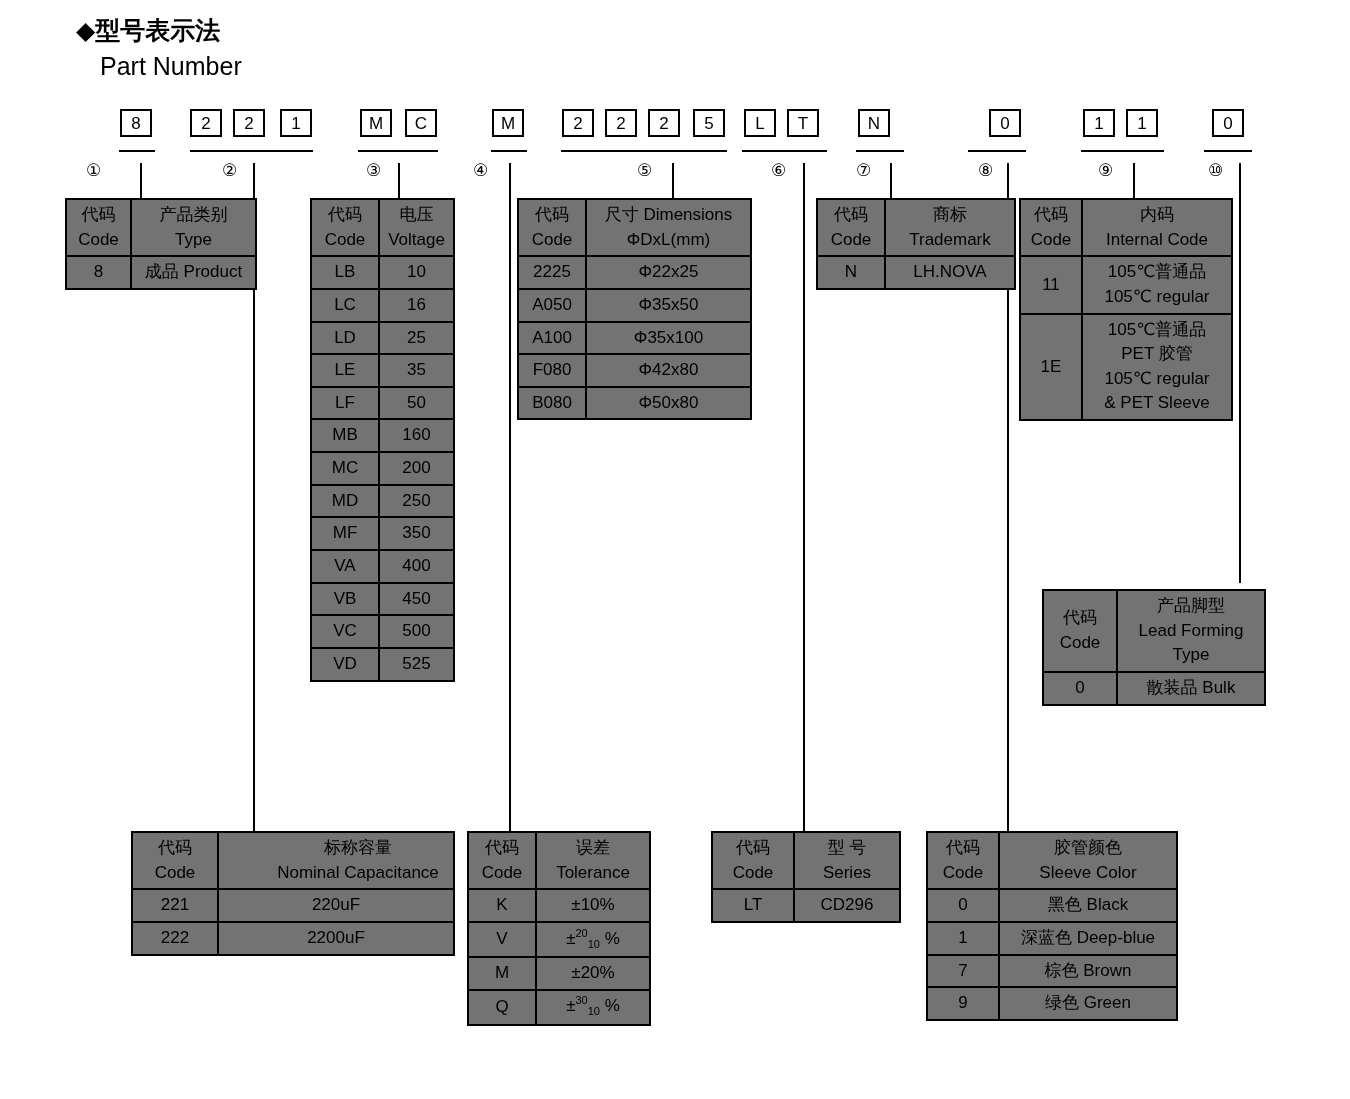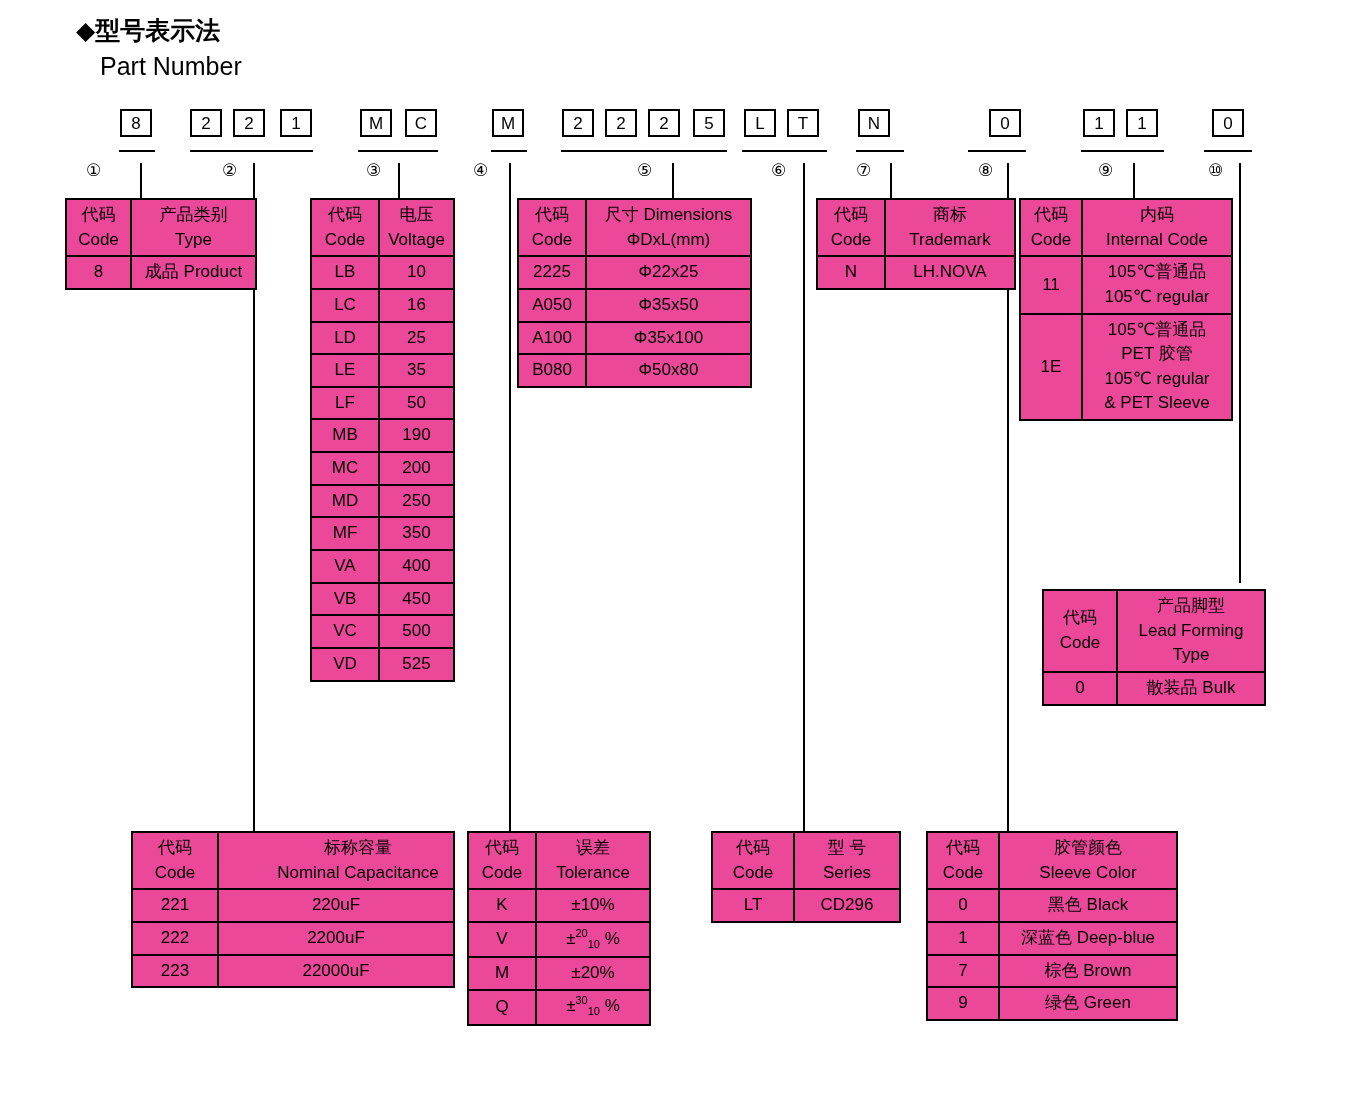--- a/index.html
+++ b/index.html
@@ -48,21 +48,21 @@
     white-space:nowrap;
   }
 
   
   .vline{position:absolute;width:0;border-left:2px solid #000;}
 
   
   table.t{
     position:absolute;
     border-collapse:collapse;
-    background:#ec4899;
+    background:#737373;
     font-size:17px;
   }
   table.t td{
     border:2px solid #000;
     text-align:center;
     vertical-align:middle;
     padding:3px 4px;
     line-height:1.45;
     white-space:nowrap;
   }
@@ -189,21 +189,21 @@
     <tr>
           <td>LE</td>
           <td>35</td>
         </tr>
     <tr>
           <td>LF</td>
           <td>50</td>
         </tr>
     <tr>
           <td>MB</td>
-          <td>190</td>
+          <td>160</td>
         </tr>
     <tr>
           <td>MC</td>
           <td>200</td>
         </tr>
     <tr>
           <td>MD</td>
           <td>250</td>
         </tr>
     <tr>
@@ -245,20 +245,24 @@
           <td>2225</td>
           <td>Φ22x25</td>
         </tr>
     <tr>
           <td>A050</td>
           <td>Φ35x50</td>
         </tr>
     <tr>
           <td>A100</td>
           <td>Φ35x100</td>
+        </tr>
+    <tr>
+          <td>F080</td>
+          <td>Φ42x80</td>
         </tr>
     <tr>
           <td>B080</td>
           <td>Φ50x80</td>
         </tr>
   </tbody>
     </table>
 
   <table class="t" style="left:816px;top:198px;">
     <tbody>
@@ -343,24 +347,20 @@
       </td>
     </tr>
     <tr>
           <td>221</td>
           <td>220uF</td>
         </tr>
     <tr>
           <td>222</td>
           <td>2200uF</td>
         </tr>
-    <tr>
-          <td>223</td>
-          <td>22000uF</td>
-        </tr>
   </tbody>
     </table>
 
   <table class="t" style="left:467px;top:831px;">
     <tbody>
         <tr>
       <td class="hd" style="width:58px;">
         <div>代码</div>
         <div>Code</div>
       </td>

